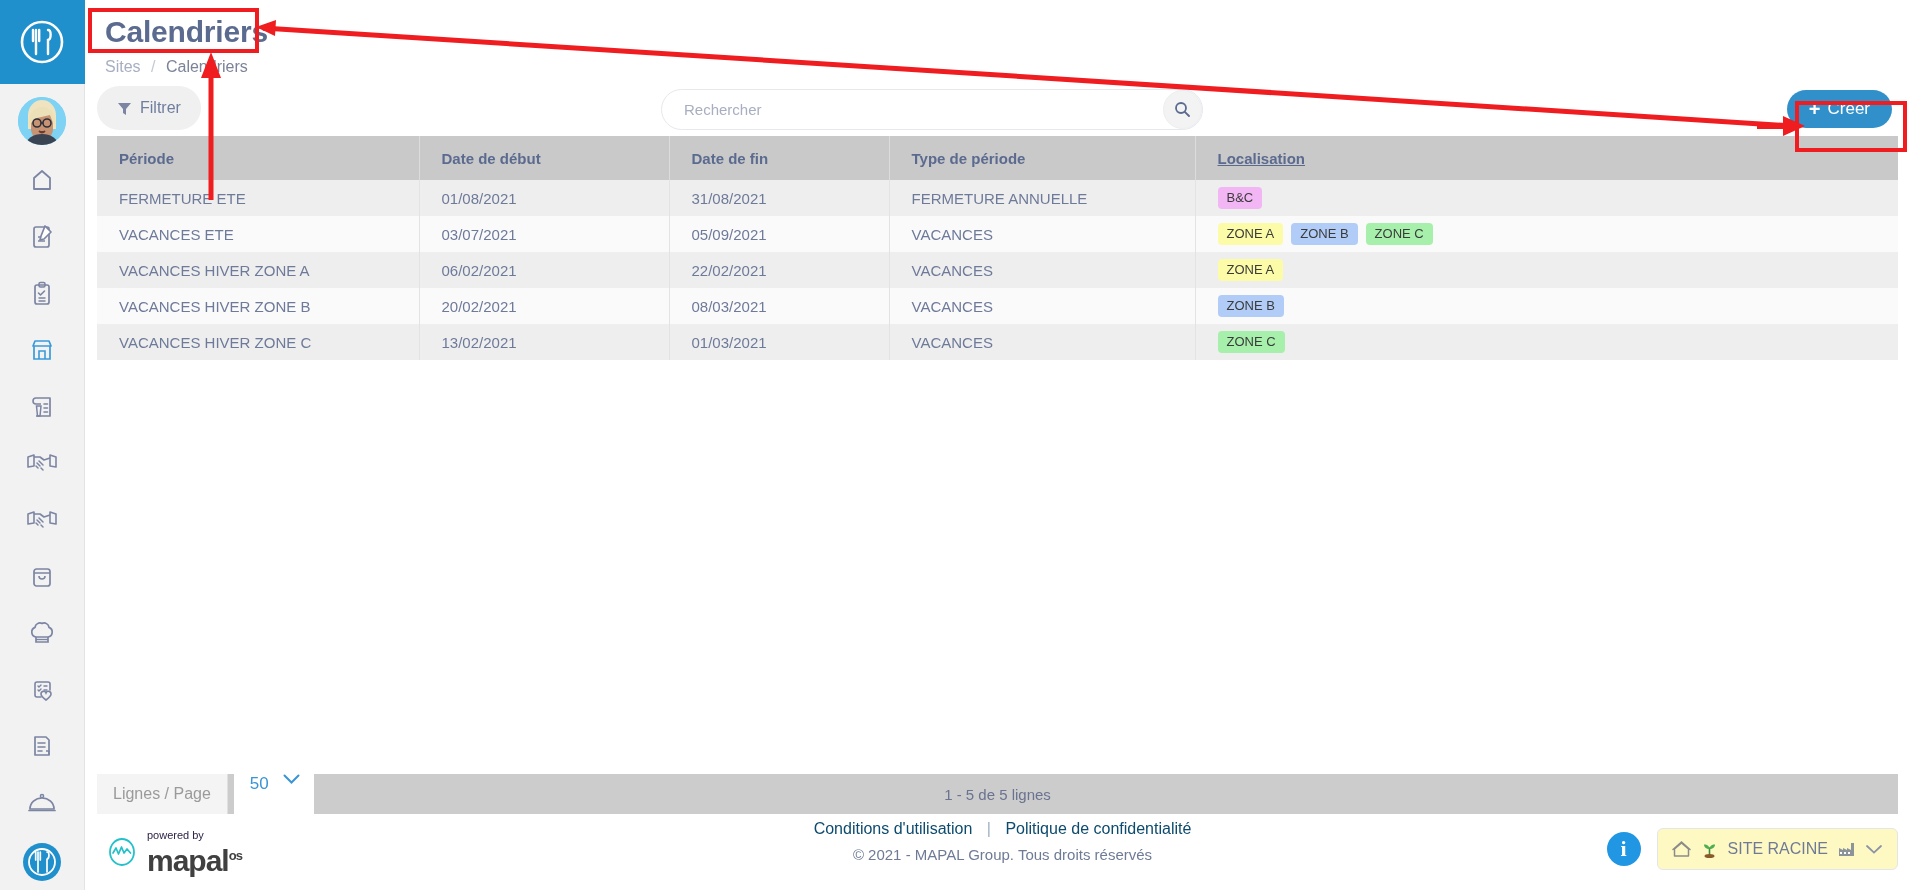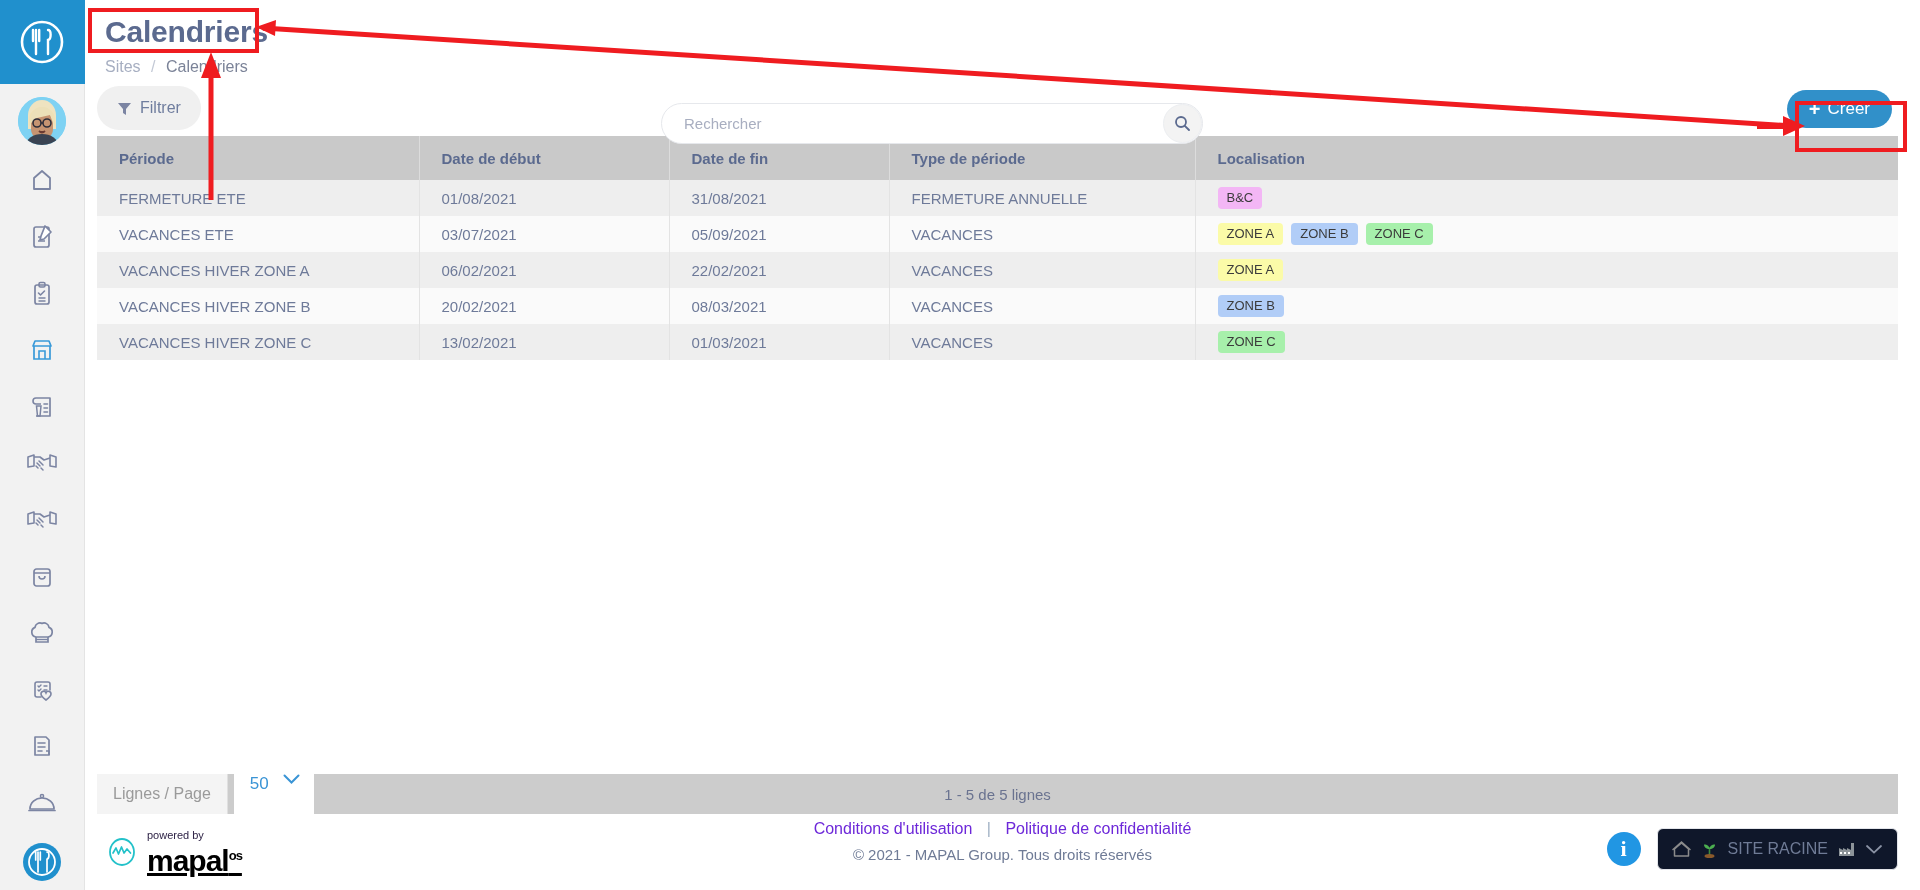--- a/index.html
+++ b/index.html
@@ -70,21 +70,21 @@
     padding: 0 22px 0 12px; position: relative;
   }
   .filter-btn {
     display: flex; align-items: center; gap: 8px;
     background: #f0f0f0; border: none; border-radius: 22px;
     height: 44px; padding: 0 20px; cursor: pointer;
     color: #6f7d9e; font-size: 16px;
     font-family: "Liberation Sans", sans-serif;
   }
   .search-wrap {
-    position: absolute; left: 576px; top: 23px;
+    position: absolute; left: 576px; top: 9px;
     width: 542px; height: 41px;
   }
   .search-input {
     width: 542px; height: 41px; border-radius: 21px;
     border: 1px solid #e6e8ec; background: #fff;
     padding: 0 58px 0 22px; font-size: 15px; color: #6b7490;
     font-family: "Liberation Sans", sans-serif; outline: none;
   }
   .search-input::placeholder { color: #a8aec0; }
   .search-btn {
@@ -105,21 +105,21 @@
   .create-btn .plus { font-size: 20px; font-weight: bold; line-height: 1; }
 
   
   .table-area { padding: 0 22px 0 12px; }
   table.grid { width: 100%; border-collapse: collapse; table-layout: fixed; }
   table.grid th {
     background: #c9c9c9; color: #5b6a8f; font-size: 15px;
     font-weight: bold; text-align: left; height: 44px;
     padding: 0 0 0 22px; border-right: 1px solid #dcdcdc;
   }
-  table.grid th:last-child { border-right: none; }
+  table.grid th:last-child { border-right: none; text-decoration: underline; }
   table.grid td {
     font-size: 15px; color: #6b7governing; color: #6e7a99;
     height: 36px; padding: 0 0 0 22px;
     border-right: 1px solid #e3e3e3; vertical-align: middle;
   }
   table.grid td:last-child { border-right: none; }
   table.grid tr.odd td { background: #eeeeee; }
   table.grid tr.even td { background: #fafafa; }
   .col-periode { width: 322px; }
   .col-debut   { width: 250px; }
@@ -164,48 +164,48 @@
     padding: 0 22px 0 12px; position: relative;
   }
   .powered {
     display: flex; align-items: center; gap: 8px; padding-left: 8px;
   }
   .powered-text {
     display: flex; flex-direction: column; line-height: 1;
   }
   .powered-by { font-size: 11px; color: #2e2346; margin-bottom: 2px; }
   .mapal-word {
-    font-size: 30px; color: #000000; font-weight: bold;
-    letter-spacing: -1px; line-height: 26px; text-decoration: underline;
+    font-size: 30px; color: #404040; font-weight: bold;
+    letter-spacing: -1px; line-height: 26px;
   }
   .mapal-os { font-size: 13px; vertical-align: super; }
   .footer-center {
     position: absolute; left: 0; right: 0; top: 6px;
     text-align: center; pointer-events: none;
   }
   .footer-links { font-size: 16px; color: #3b9ae1; pointer-events: auto; }
-  .footer-links a { color: #6d28d9; text-decoration: none; cursor: pointer; }
+  .footer-links a { color: #0c4a6e; text-decoration: none; cursor: pointer; }
   .footer-links .pipe { color: #9fb0c3; margin: 0 10px; }
   .footer-copy { font-size: 15px; color: #6f7b96; margin-top: 8px; }
   .footer-right {
     position: absolute; right: 22px; top: 14px;
     display: flex; align-items: center; gap: 16px;
   }
   .info-circle {
     width: 34px; height: 34px; border-radius: 50%;
     background: #2196e3; color: #fff; font-size: 22px;
     font-weight: bold; display: flex; align-items: center;
     justify-content: center; font-family: "Liberation Serif", serif;
     cursor: pointer;
   }
   .site-select {
     border: 1px solid #e3e5ea; border-radius: 6px; height: 42px;
     display: flex; align-items: center; gap: 9px;
     padding: 0 14px; color: #6f7b96; font-size: 16px; cursor: pointer;
-    background: #0f172a;
+    background: #fef9c3;
   }
 
   
   .anno { position: absolute; pointer-events: none; }
   .anno-box {
     border: 4px solid #ef1c20; background: transparent;
   }
 </style>
 </head>
 <body>

